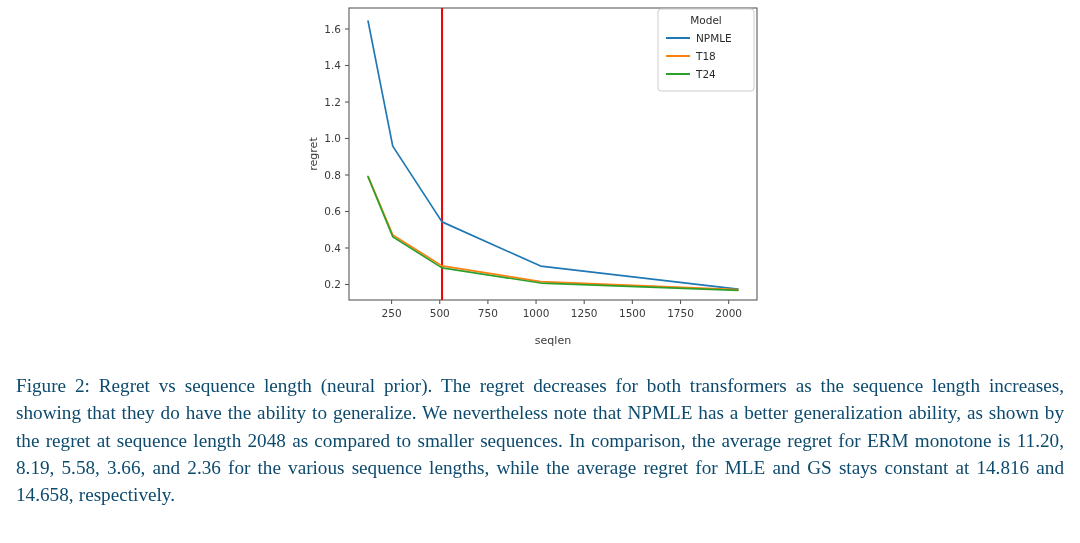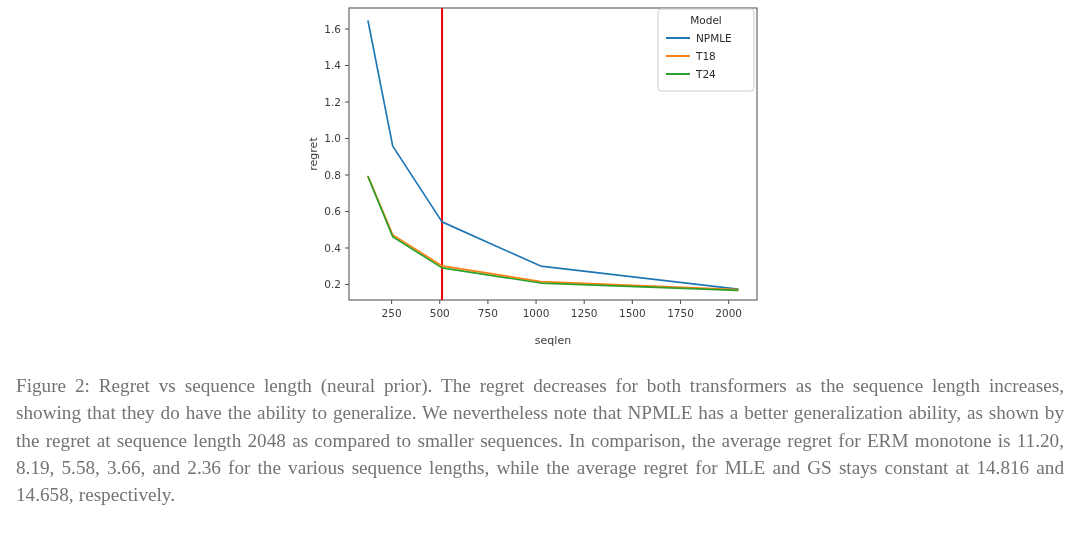--- a/index.html
+++ b/index.html
@@ -31,21 +31,21 @@
     font-family:"DejaVu Sans", sans-serif;
     font-size:10.5px;fill:#2b2b2b;
   }
 
   
   .caption{
     position:absolute;left:16px;top:372px;width:1048px;
     font-family:"Liberation Serif", serif;
     font-size:19.2px;
     line-height:1.42;
-    color:#737373;
+    color:#0c4a6e;
     text-align:justify;
     text-justify:inter-word;
     word-spacing:0.02em;
   }
   .caption .lead{white-space:normal;}
 </style>
 </head>
 <body>
 
 <div class="page">

